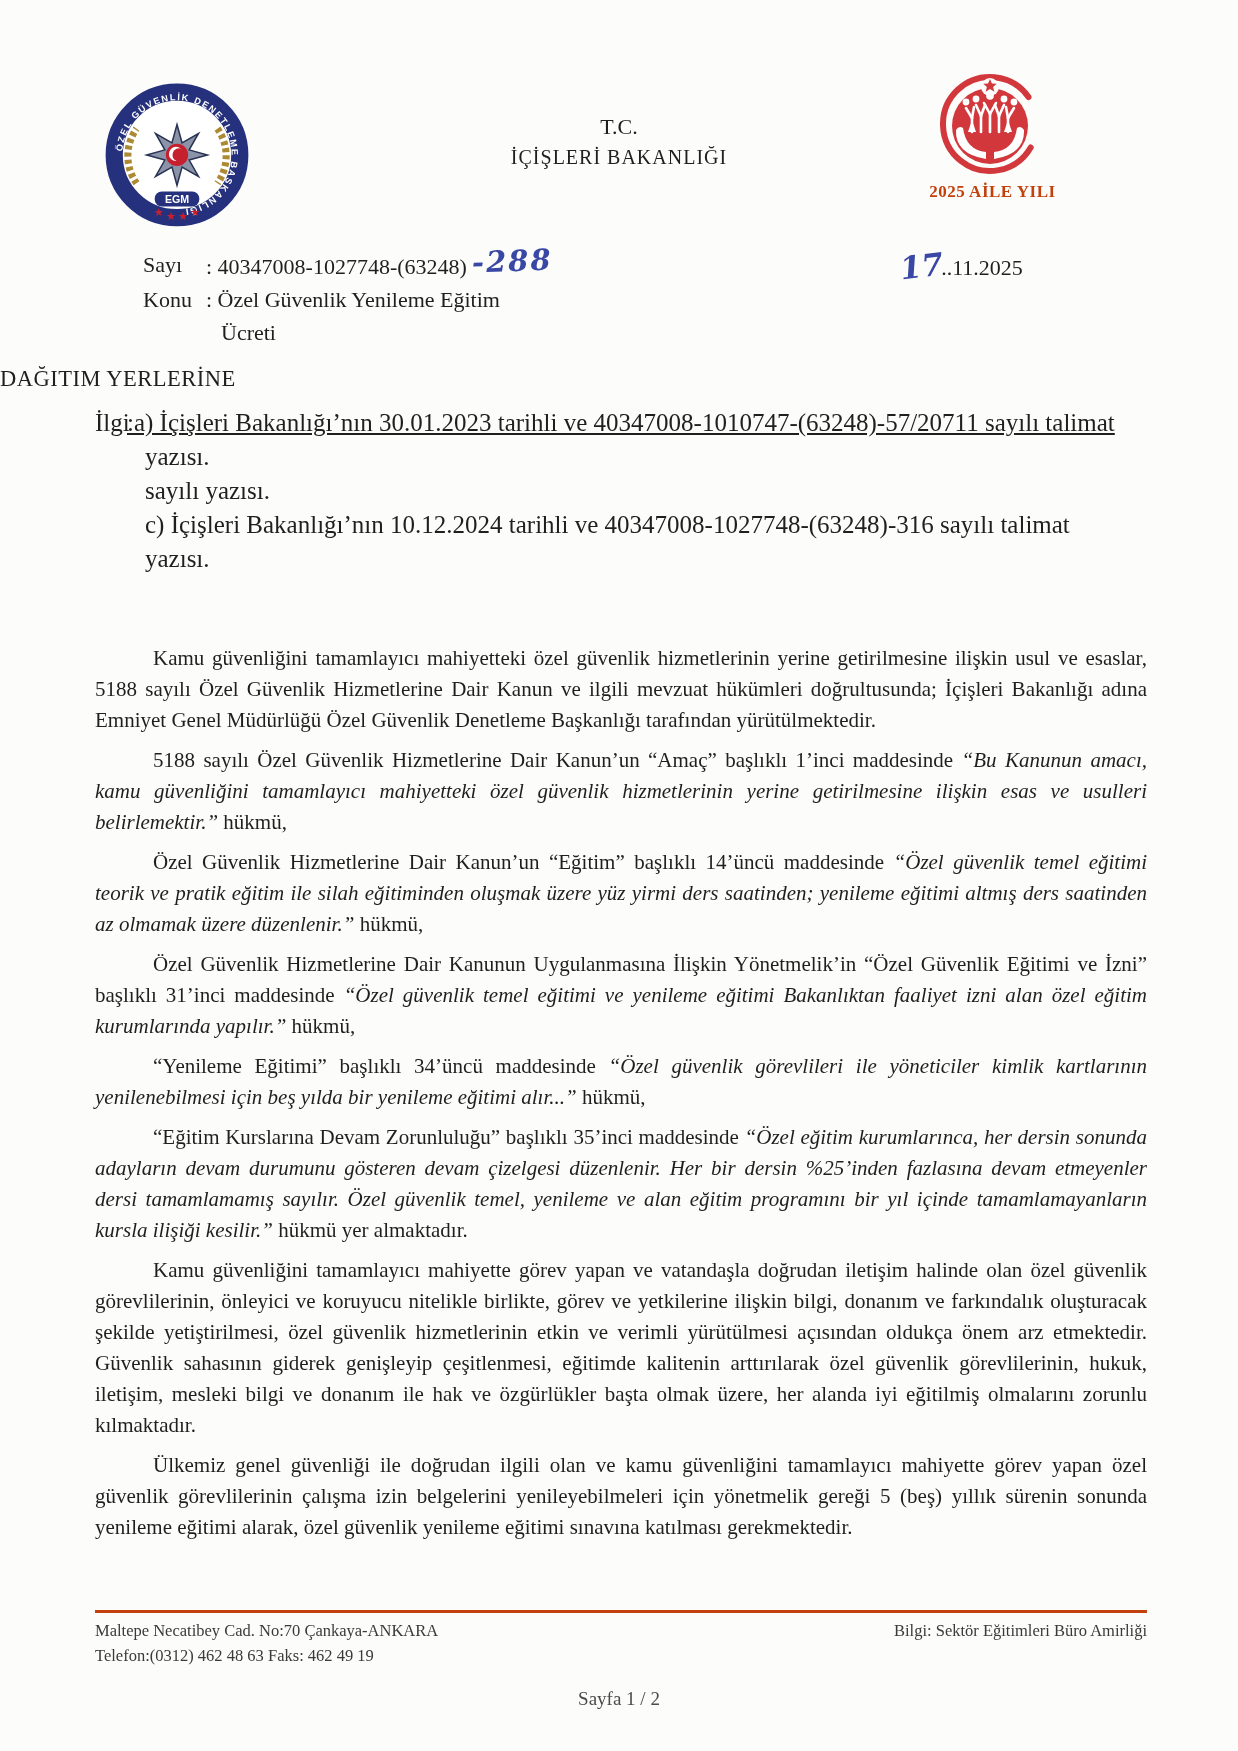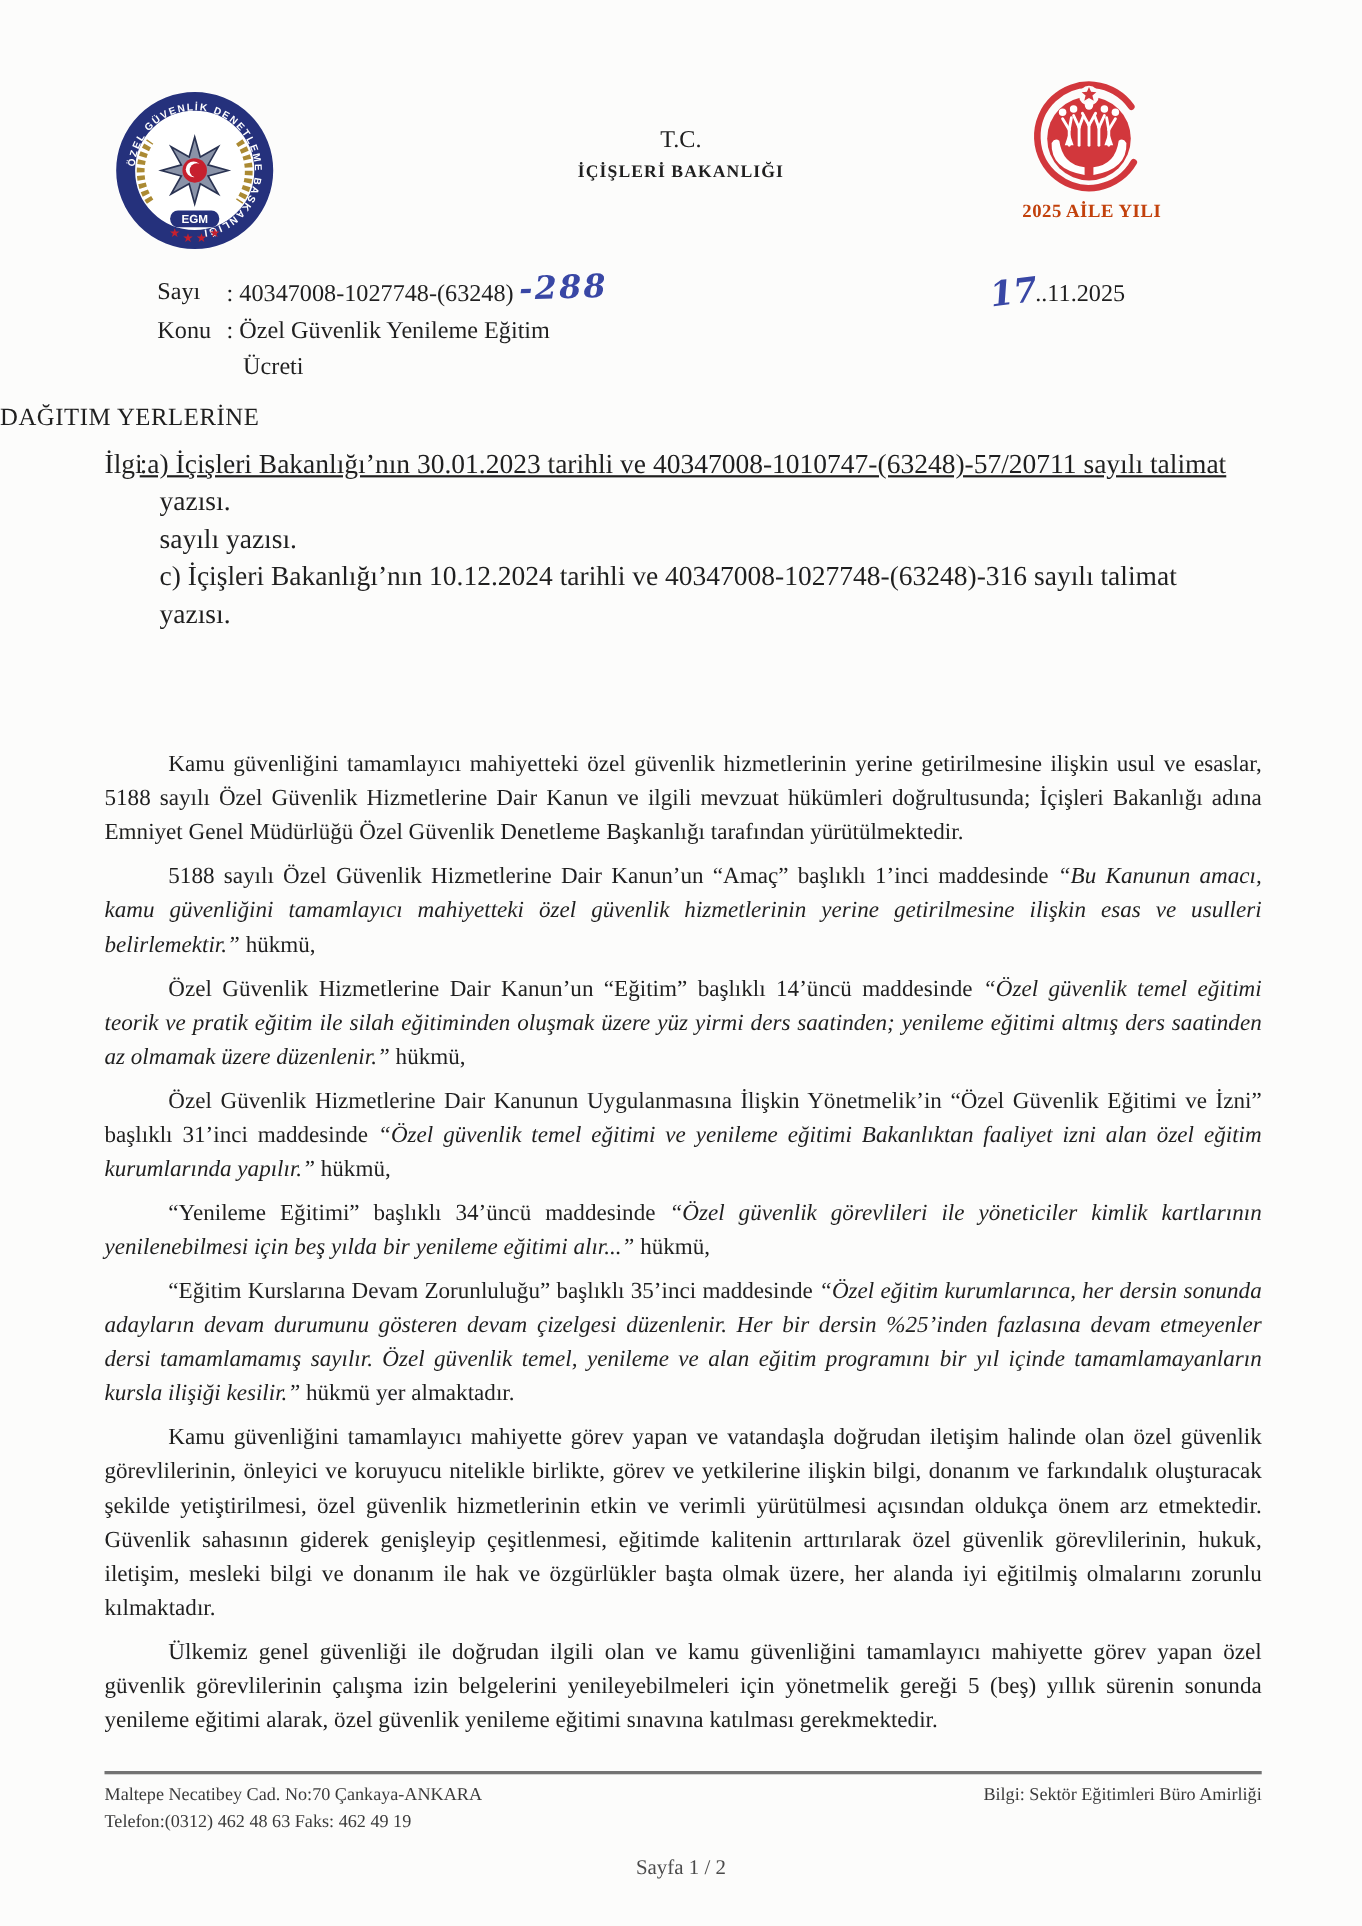--- a/index.html
+++ b/index.html
@@ -15,21 +15,21 @@
     background:#fcfcfb;
     overflow:hidden;
   }
   
   .emblem{position:absolute;left:96px;top:78px;width:162px;height:162px;}
   .org-block{
     position:absolute;left:0;top:112px;width:1238px;
     text-align:center;line-height:30px;
   }
   .org-line1{font-size:22px;}
-  .org-line2{font-size:16px;letter-spacing:1px;font-weight:bold;}
+  .org-line2{font-size:20px;letter-spacing:1px;}
   .org-line3{font-size:23px;}
   .year-logo{position:absolute;left:922px;top:72px;width:140px;height:115px;}
   .year-caption{
     position:absolute;left:900px;top:182px;width:185px;
     text-align:center;font-size:17px;font-weight:bold;
     color:#c2410c;letter-spacing:.5px;
   }
   
   .meta{
     position:absolute;left:95px;top:248px;width:560px;
@@ -63,28 +63,28 @@
   .ilgi{
     position:absolute;left:95px;top:406px;width:1055px;
     font-size:25px;line-height:34px;
   }
   .ilgi-label{position:absolute;left:0;top:0;}
   .ilgi-line1{padding-left:32px;text-decoration:underline;}
   .ilgi-line2{padding-left:50px;}
   
   .body-text{
     position:absolute;left:95px;top:643px;width:1052px;
-    font-size:21px;line-height:31px;text-align:justify;margin-top:36px;
+    font-size:21px;line-height:31px;text-align:justify;
   }
   .para{text-indent:58px;margin:0 0 9px 0;}
   .it{font-style:italic;}
   
   .footer{
     position:absolute;left:95px;top:1610px;width:1052px;
-    border-top:3px solid #737373;padding-top:5px;
+    border-top:3px solid #c2410c;padding-top:5px;
     font-size:16.5px;line-height:25px;color:#3a3a3a;
     display:flex;justify-content:space-between;align-items:flex-start;
   }
   .page-number{
     position:absolute;left:0;top:1688px;width:1238px;
     text-align:center;font-size:19px;color:#4b4b4b;
   }
 </style>
 </head>
 <body>

